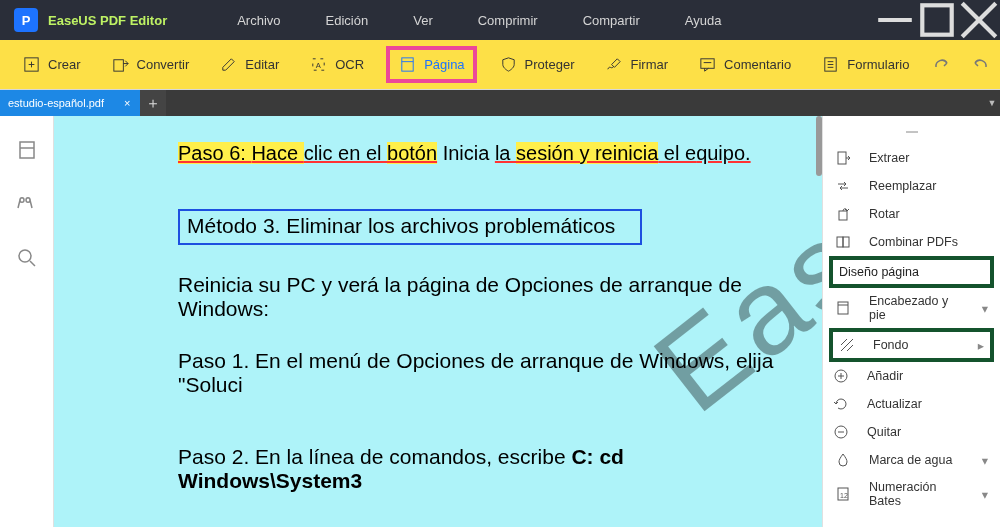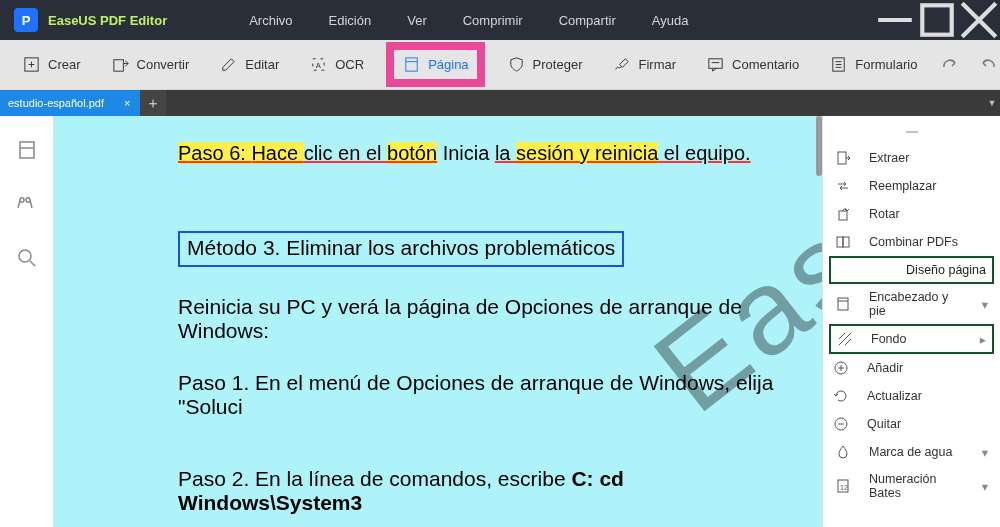--- a/index.html
+++ b/index.html
@@ -1,54 +1,54 @@
 <!DOCTYPE html>
 <html><head>
 <meta charset="utf-8">
 <style>
 *{box-sizing:border-box;margin:0;padding:0;font-family:"Segoe UI",Arial,sans-serif;}
 html,body{width:1000px;height:527px;overflow:hidden;background:#fff;}
 .titlebar{height:40px;background:#2a2e39;display:flex;align-items:center;color:#e6e6e6;font-size:13px;}
 .logo{width:24px;height:24px;margin:0 10px 0 14px;background:#1d73ff;border-radius:4px;display:flex;align-items:center;justify-content:center;color:#fff;font-weight:bold;font-size:13px;}
 .app-title{font-weight:600;color:#bef264;margin-right:70px;}
-.menu{display:flex;gap:36px;margin-left:12px;}
+.menu{display:flex;gap:45px;}
 .menu span{cursor:pointer;color:#d5d5d5;}
 .win-controls{margin-left:auto;display:flex;}
 .win-controls div{width:42px;height:40px;display:flex;align-items:center;justify-content:center;cursor:pointer;color:#ddd;}
-.toolbar{height:50px;background:#e5e5e5;border-bottom:1px solid #d8d8d8;display:flex;align-items:center;padding:0 14px;gap:14px;}
+.toolbar{height:50px;background:#fde047;border-bottom:1px solid #d8d8d8;display:flex;align-items:center;padding:0 14px;gap:14px;}
 .tbtn{display:flex;align-items:center;gap:7px;padding:5px 8px;cursor:pointer;color:#333;font-size:13px;border-radius:3px;}
 .tbtn svg{width:19px;height:19px;}
 .tbtn.active{color:#1d73ff;border-bottom:2px solid #1d73ff;border-radius:0;}
-.tbtn.redbox{border:8px solid #ec4899;}
+.tbtn.redbox{border:4px solid #ec4899;}
 .tool-right{margin-left:auto;display:flex;gap:20px;color:#555;}
 .tool-right svg{width:20px;height:20px;cursor:pointer;}
 .tabbar{height:26px;background:#e6e6e6;display:flex;align-items:stretch;}
 .file-tab{background:#1d88e5;color:#fff;font-size:11px;display:flex;align-items:center;padding:11px 8px;gap:20px;min-width:140px;}
 .file-tab .x{cursor:pointer;}
 .add-tab{width:26px;display:flex;align-items:center;justify-content:center;color:#555;cursor:pointer;font-size:15px;background:#444;color:#ddd;}
 .body{display:flex;height:411px;}
 .leftbar{width:54px;background:#fff;border-right:1px solid #e0e0e0;display:flex;flex-direction:column;align-items:center;padding-top:22px;gap:30px;}
 .leftbar div{width:24px;height:24px;color:#888;cursor:pointer;}
 .doc-wrap{flex:1;background:#701a75;padding:0 0 0 0;overflow:hidden;position:relative;}
 .doc{background:#aef3f9;margin:0 0 0 0;height:100%;padding:26px 0 0 124px;position:relative;color:#000;font-size:20px;}
 .doc .content{width:620px;}
 .p6{font-size:20px;}
 .u{text-decoration:underline;text-decoration-color:#ff3333;text-decoration-thickness:2px;}
 .hl{background:#ffef4a;}
-.method-box{display:inline-block;border:2px solid #1d4fe0;padding:3px 7px 5px 7px;margin-top:66px;font-size:21px;}
+.method-box{display:inline-block;border:2px solid #1d4fe0;padding:3px 25px 5px 7px;margin-top:44px;font-size:21px;}
 .para{font-size:21px;margin-top:28px;}
 .watermark{position:absolute;right:-50px;top:130px;font-size:120px;font-weight:300;color:rgba(0,0,0,0.35);transform:rotate(-38deg);letter-spacing:6px;font-family:Arial;}
 .scroll-thumb{position:absolute;right:0;top:0;width:6px;height:60px;background:#999;border-radius:3px;}
 .rightpanel{width:178px;background:#fff;border-left:1px solid #e0e0e0;padding:8px 0;overflow:hidden;}
 .rp-item{display:flex;align-items:center;padding:6px 12px;gap:18px;font-size:12.5px;color:#333;cursor:pointer;}
 .rp-item.sub{padding-left:10px;}
 .rp-item svg{width:16px;height:16px;flex-shrink:0;}
 .rp-item .chev{margin-left:auto;color:#888;}
 .rp-head{font-size:12.5px;color:#222;padding:7px 12px 5px 12px;}
-.rp-head.redbox,.rp-item.redbox{border:2px solid #14532d;margin:0 6px;padding:5px 6px;text-align:right;}
+.rp-head.redbox,.rp-item.redbox{border:4px solid #14532d;margin:0 6px;padding:5px 6px;}
 </style>
 </head>
 <body>
 
 <div class="titlebar">
   <div class="logo">P</div>
   <div class="app-title">EaseUS PDF Editor</div>
   <div class="menu">
     <span>Archivo</span>
     <span>Edición</span>

